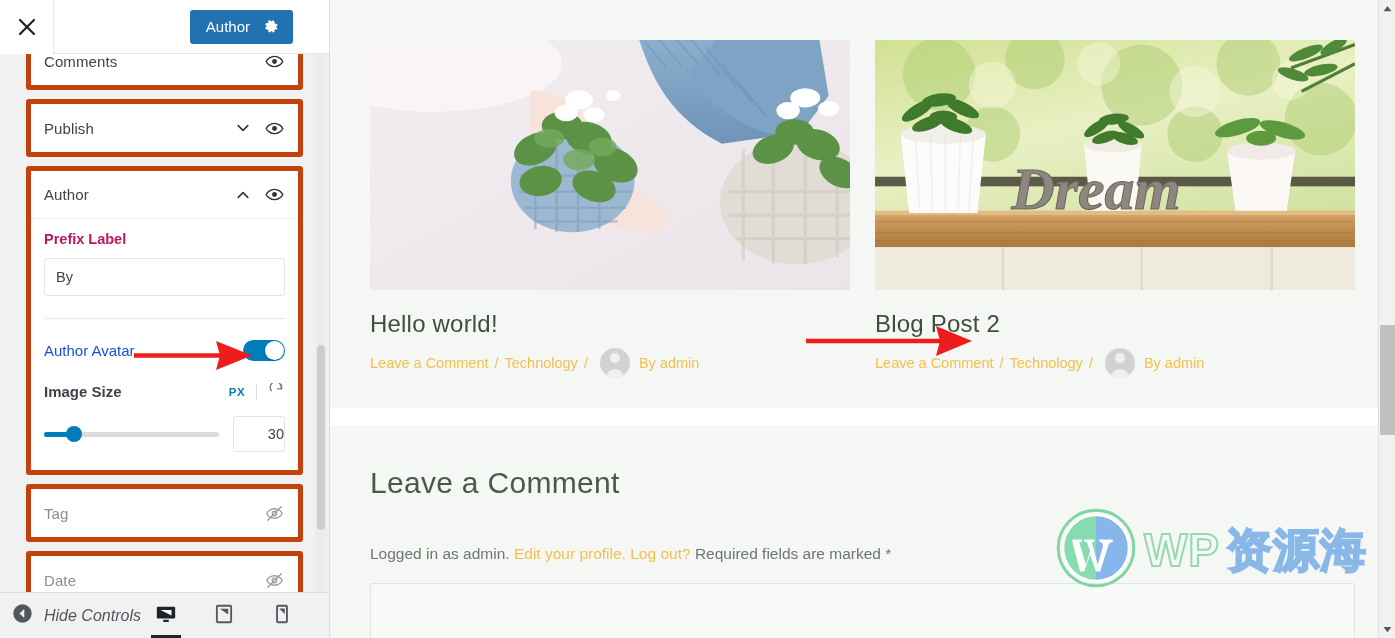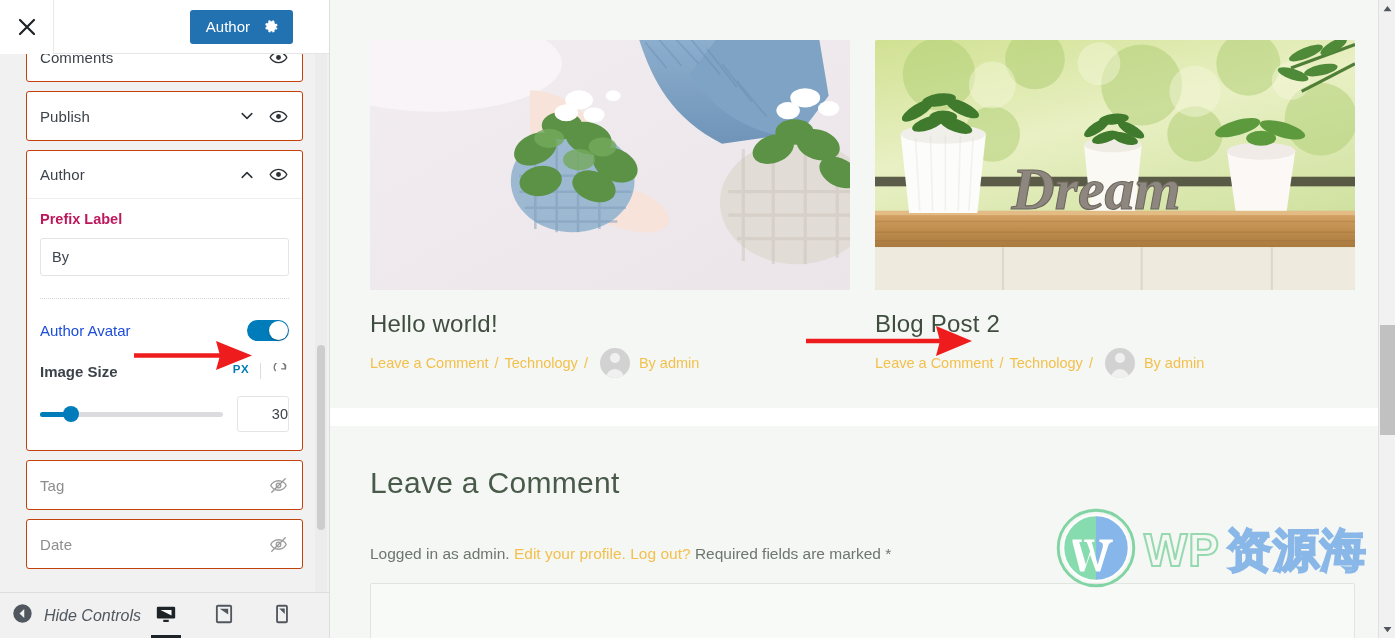--- a/index.html
+++ b/index.html
@@ -45,21 +45,21 @@
   .publish-btn .gear { display: flex; align-items: center; }
 
   .sb-scroll {
     position: absolute; top: 54px; left: 0; right: 0; bottom: 46px;
     overflow: hidden; background: #f1f1f1;
   }
   .sb-inner { padding: 0 26px; }
 
   .panel {
     background: #fff;
-    border: 1px solid #c2410c;
+    border: 5px solid #c2410c;
     border-radius: 3px;
     margin-bottom: 9px;
   }
   .panel-head {
     height: 48px;
     display: flex; align-items: center;
     padding: 0 14px 0 13px;
     cursor: pointer;
   }
   .panel-title {
@@ -93,21 +93,21 @@
     width: 42px; height: 21px; border-radius: 11px;
     background: #007cba; position: relative; cursor: pointer;
     flex: 0 0 42px;
   }
   .switch .knob {
     position: absolute; top: 1px; right: 1px;
     width: 19px; height: 19px; border-radius: 50%;
     background: #fff; box-shadow: 0 1px 2px rgba(0,0,0,.25);
   }
 
-  .size-head { display: flex; align-items: flex-start; margin-top: 20px; }
+  .size-head { display: flex; align-items: center; margin-top: 20px; }
   .size-head .lbl { flex: 1; font-size: 15px; color: #3c434a; font-weight: 600; }
   .unit-px {
     font-size: 11.5px; font-weight: bold; color: #007cba;
     letter-spacing: .4px; cursor: pointer;
   }
   .unit-div { width: 1px; height: 16px; background: #dcdcdc; margin: 0 11px; }
   .reset-ico { cursor: pointer; display: flex; align-items: center; }
 
   .slider-row { display: flex; align-items: center; margin-top: 16px; gap: 14px; }
   .slider { position: relative; flex: 1; height: 18px; display: flex; align-items: center; cursor: pointer; }

